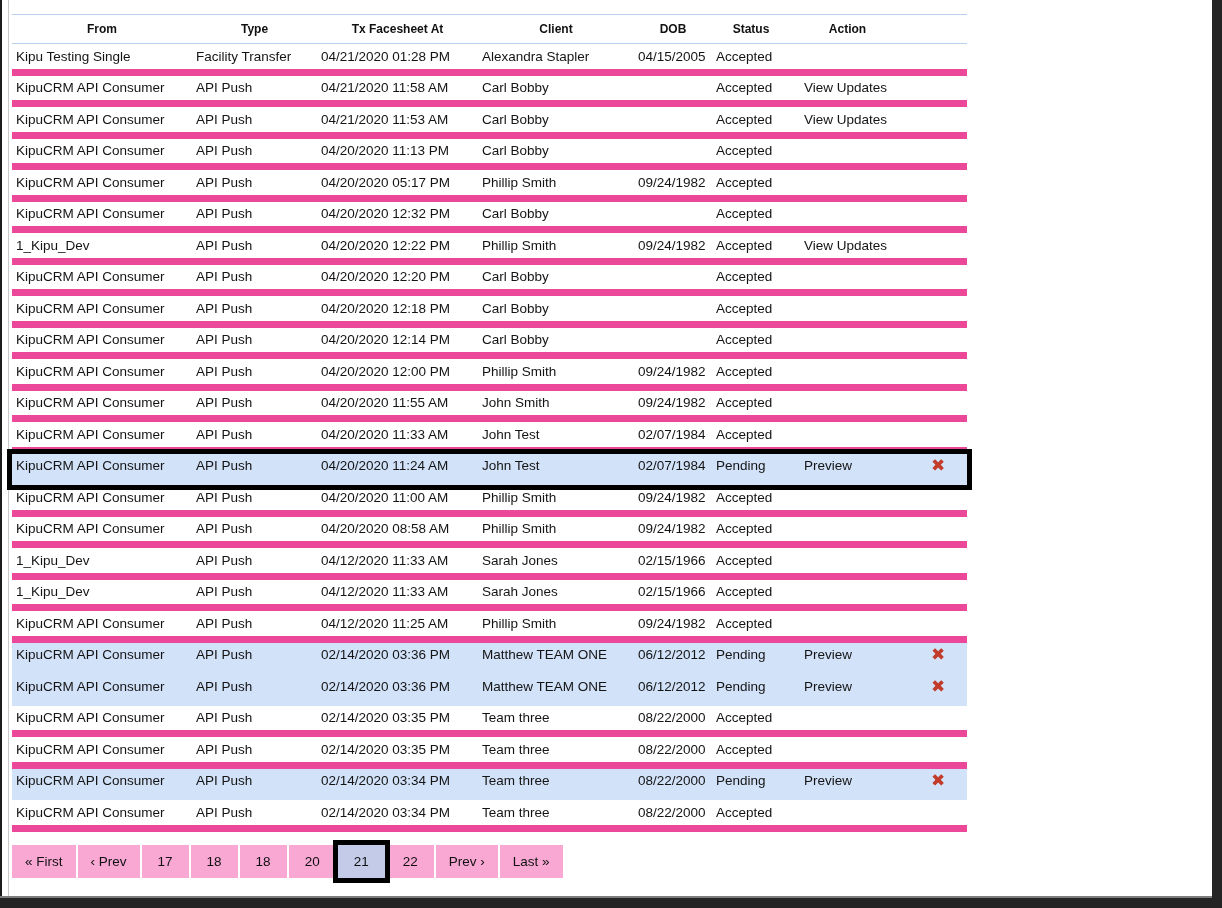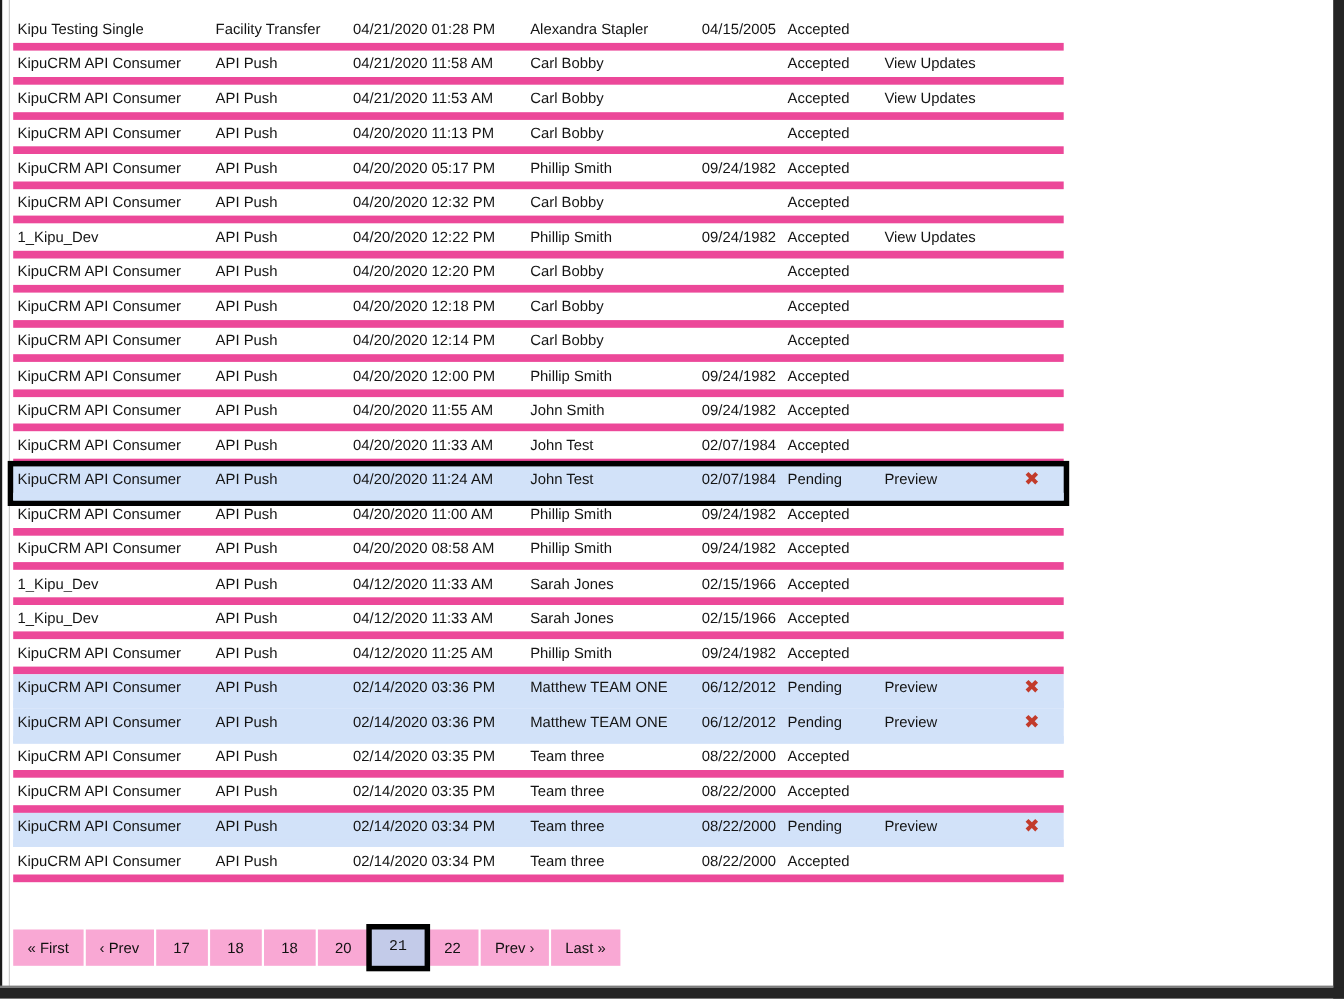--- a/index.html
+++ b/index.html
@@ -28,31 +28,41 @@
   .row-highlight { background:#d2e2f9; border-bottom-color:#d2e2f9; }
   .row-selected { box-shadow:0 0 0 5px #000; position:relative; z-index:2; }
   .delete-x { color:#c23b2b; font-size:17px; font-weight:bold; line-height:1; cursor:pointer; display:inline-block; }
   .action-link { cursor:pointer;margin-top:39px; }
 
   
   .pager { position:absolute; left:12px; top:845px; display:flex; }
   .pager-btn { background:#f9a8d4; color:#111; font-size:13.5px; padding:9px 13px;
     margin-right:2px; cursor:pointer; white-space:nowrap; }
   .pager-btn.page-num { padding:9px 16px; }
-  .pager-btn.current { background:#c3cbe9; box-shadow:0 0 0 5px #000; position:relative; z-index:2;font-family:Liberation Mono, monospace; }
+  .pager-btn.current { background:#c3cbe9; box-shadow:0 0 0 5px #000; position:relative; z-index:2; }
 </style>
 </head>
 <body>
 
 <div class="screen">
 
   <div class="edge-left-black"></div>
   <div class="edge-left-gray"></div>
 
   <div class="tx-table">
+    <div class="grid-row thead">
+        <div class="hcell">From</div>
+        <div class="hcell">Type</div>
+        <div class="hcell">Tx Facesheet At</div>
+        <div class="hcell">Client</div>
+        <div class="hcell">DOB</div>
+        <div class="hcell">Status</div>
+        <div class="hcell">Action</div>
+        <div class="hcell"></div>
+      </div>
     <div>
         <div class="grid-row trow">
           <div class="tcell">Kipu Testing Single</div>
           <div class="tcell">Facility Transfer</div>
           <div class="tcell">04/21/2020 01:28 PM</div>
           <div class="tcell">Alexandra Stapler</div>
           <div class="tcell">04/15/2005</div>
           <div class="tcell">Accepted</div>
           <div class="tcell cell-action"></div>
           <div class="tcell cell-delete"></div>

